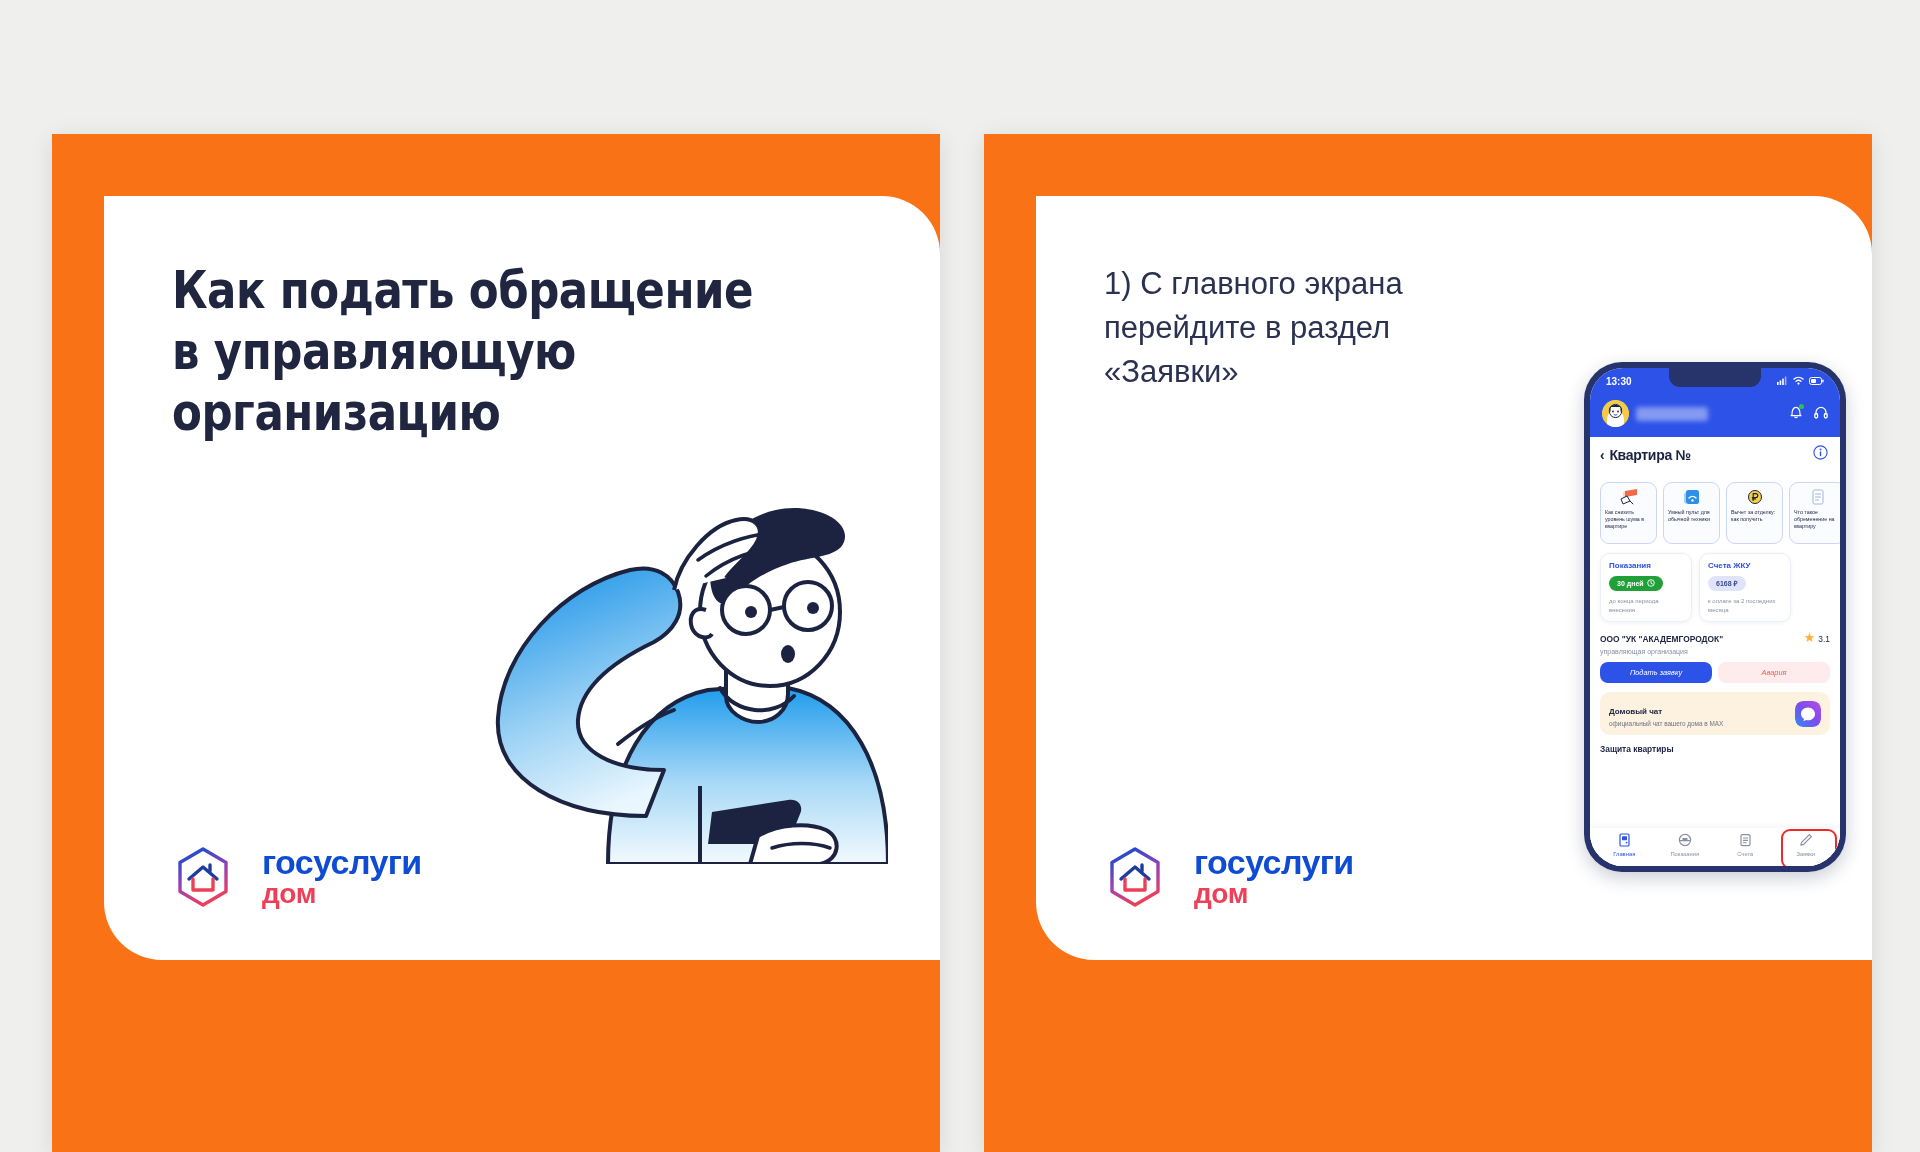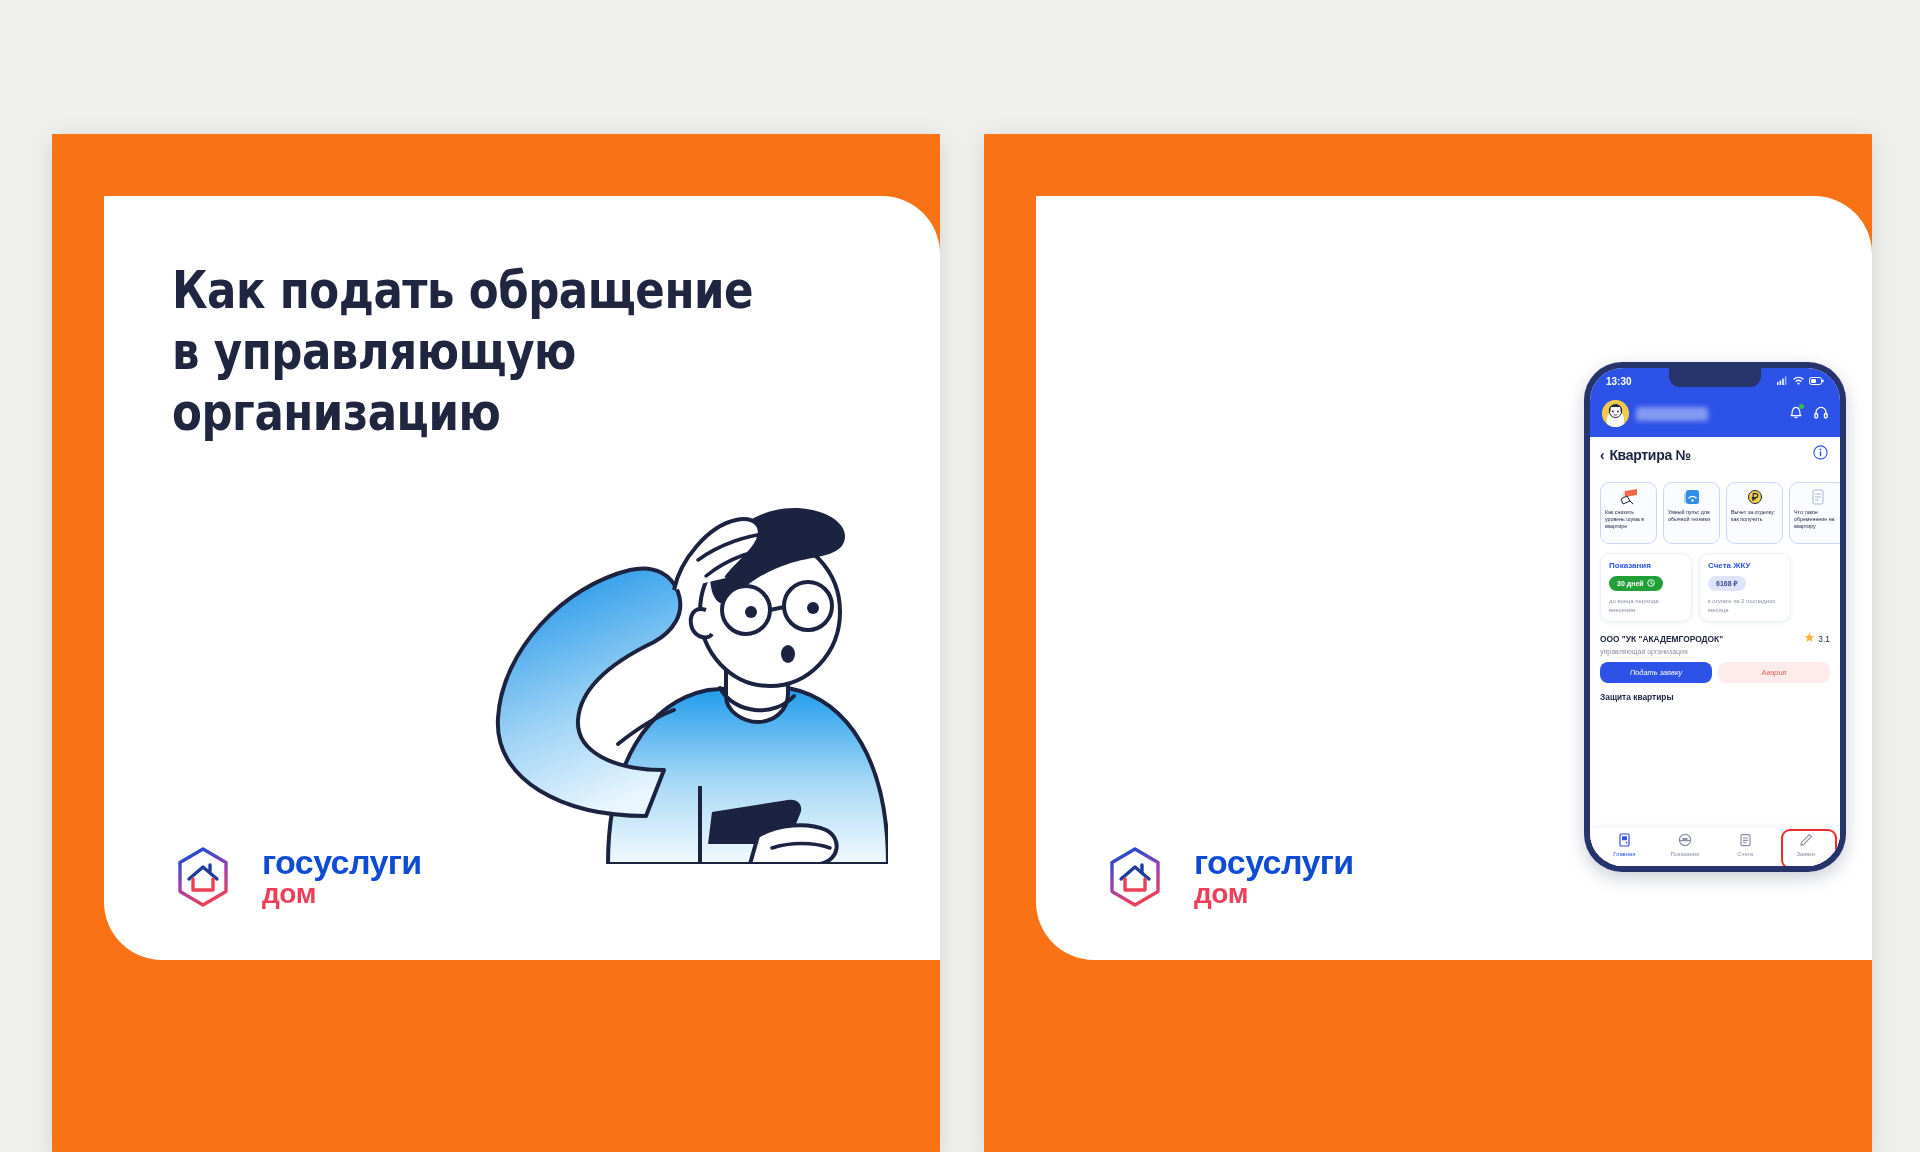--- a/index.html
+++ b/index.html
@@ -299,20 +299,25 @@
         <span class="logo-dom">дом</span>
       </span>
     </div>
 
   </div>
 </div>
 
 <div class="slide" id="slide-2">
   <div class="card">
 
+    <div class="step-text">
+      <div>1) С главного экрана</div>
+      <div>перейдите в раздел</div>
+      <div>«Заявки»</div>
+    </div>
 
     <div class="phone">
       <div class="phone-screen">
 
         <div class="statusbar">
           <span class="notch"></span>
           <span>13:30</span>
           <span class="sb-right">
             <span>
               <svg width="11" height="9" viewBox="0 0 11 9">
@@ -462,20 +467,39 @@
                 <span>3.1</span>
               </span>
             </div>
             <div class="uk-sub">управляющая организация</div>
             <div class="uk-btns">
               <span class="btn primary">Подать заявку</span>
               <span class="btn alarm">Авария</span>
             </div>
           </div>
 
+          <div class="chat-card">
+            <span>
+              <span class="chat-title">Домовый чат</span>
+              <div class="chat-sub">официальный чат вашего дома в MAX</div>
+            </span>
+            <span class="max-ico">
+              <svg viewBox="0 0 26 26" width="26" height="26">
+                <defs>
+                    <linearGradient id="maxg" x1="0" y1="1" x2="1" y2="0">
+                  <stop offset="0%" stop-color="#2d8ff0"></stop>
+                      <stop offset="50%" stop-color="#7a4df0"></stop>
+                      <stop offset="100%" stop-color="#b94ddb"></stop>
+                </linearGradient>
+                  </defs>
+                <rect width="26" height="26" rx="8" fill="url(#maxg)"></rect>
+                <path d="M13 6.5 C9.1 6.5 6 9.3 6 12.8 C6 14.9 7.2 16.8 9 17.9 L8.4 20.3 L11.1 19.1 C11.7 19.2 12.3 19.3 13 19.3 C16.9 19.3 20 16.4 20 12.9 C20 9.4 16.9 6.5 13 6.5 Z" fill="#fff"></path>
+              </svg>
+            </span>
+          </div>
 
           <div class="protect">Защита квартиры</div>
 
           <div class="nav">
             <div class="nav-item active">
               <span>
                 <svg width="13" height="14" viewBox="0 0 13 14">
                     <rect x="2" y="1" width="9" height="12" rx="1.3" fill="none" stroke="#2d52e8" stroke-width="1.2"></rect>
                     <rect x="4" y="3.2" width="5" height="4" rx=".8" fill="#2d52e8"></rect>
                     <circle cx="8.6" cy="9.6" r=".9" fill="#2d52e8"></circle>

